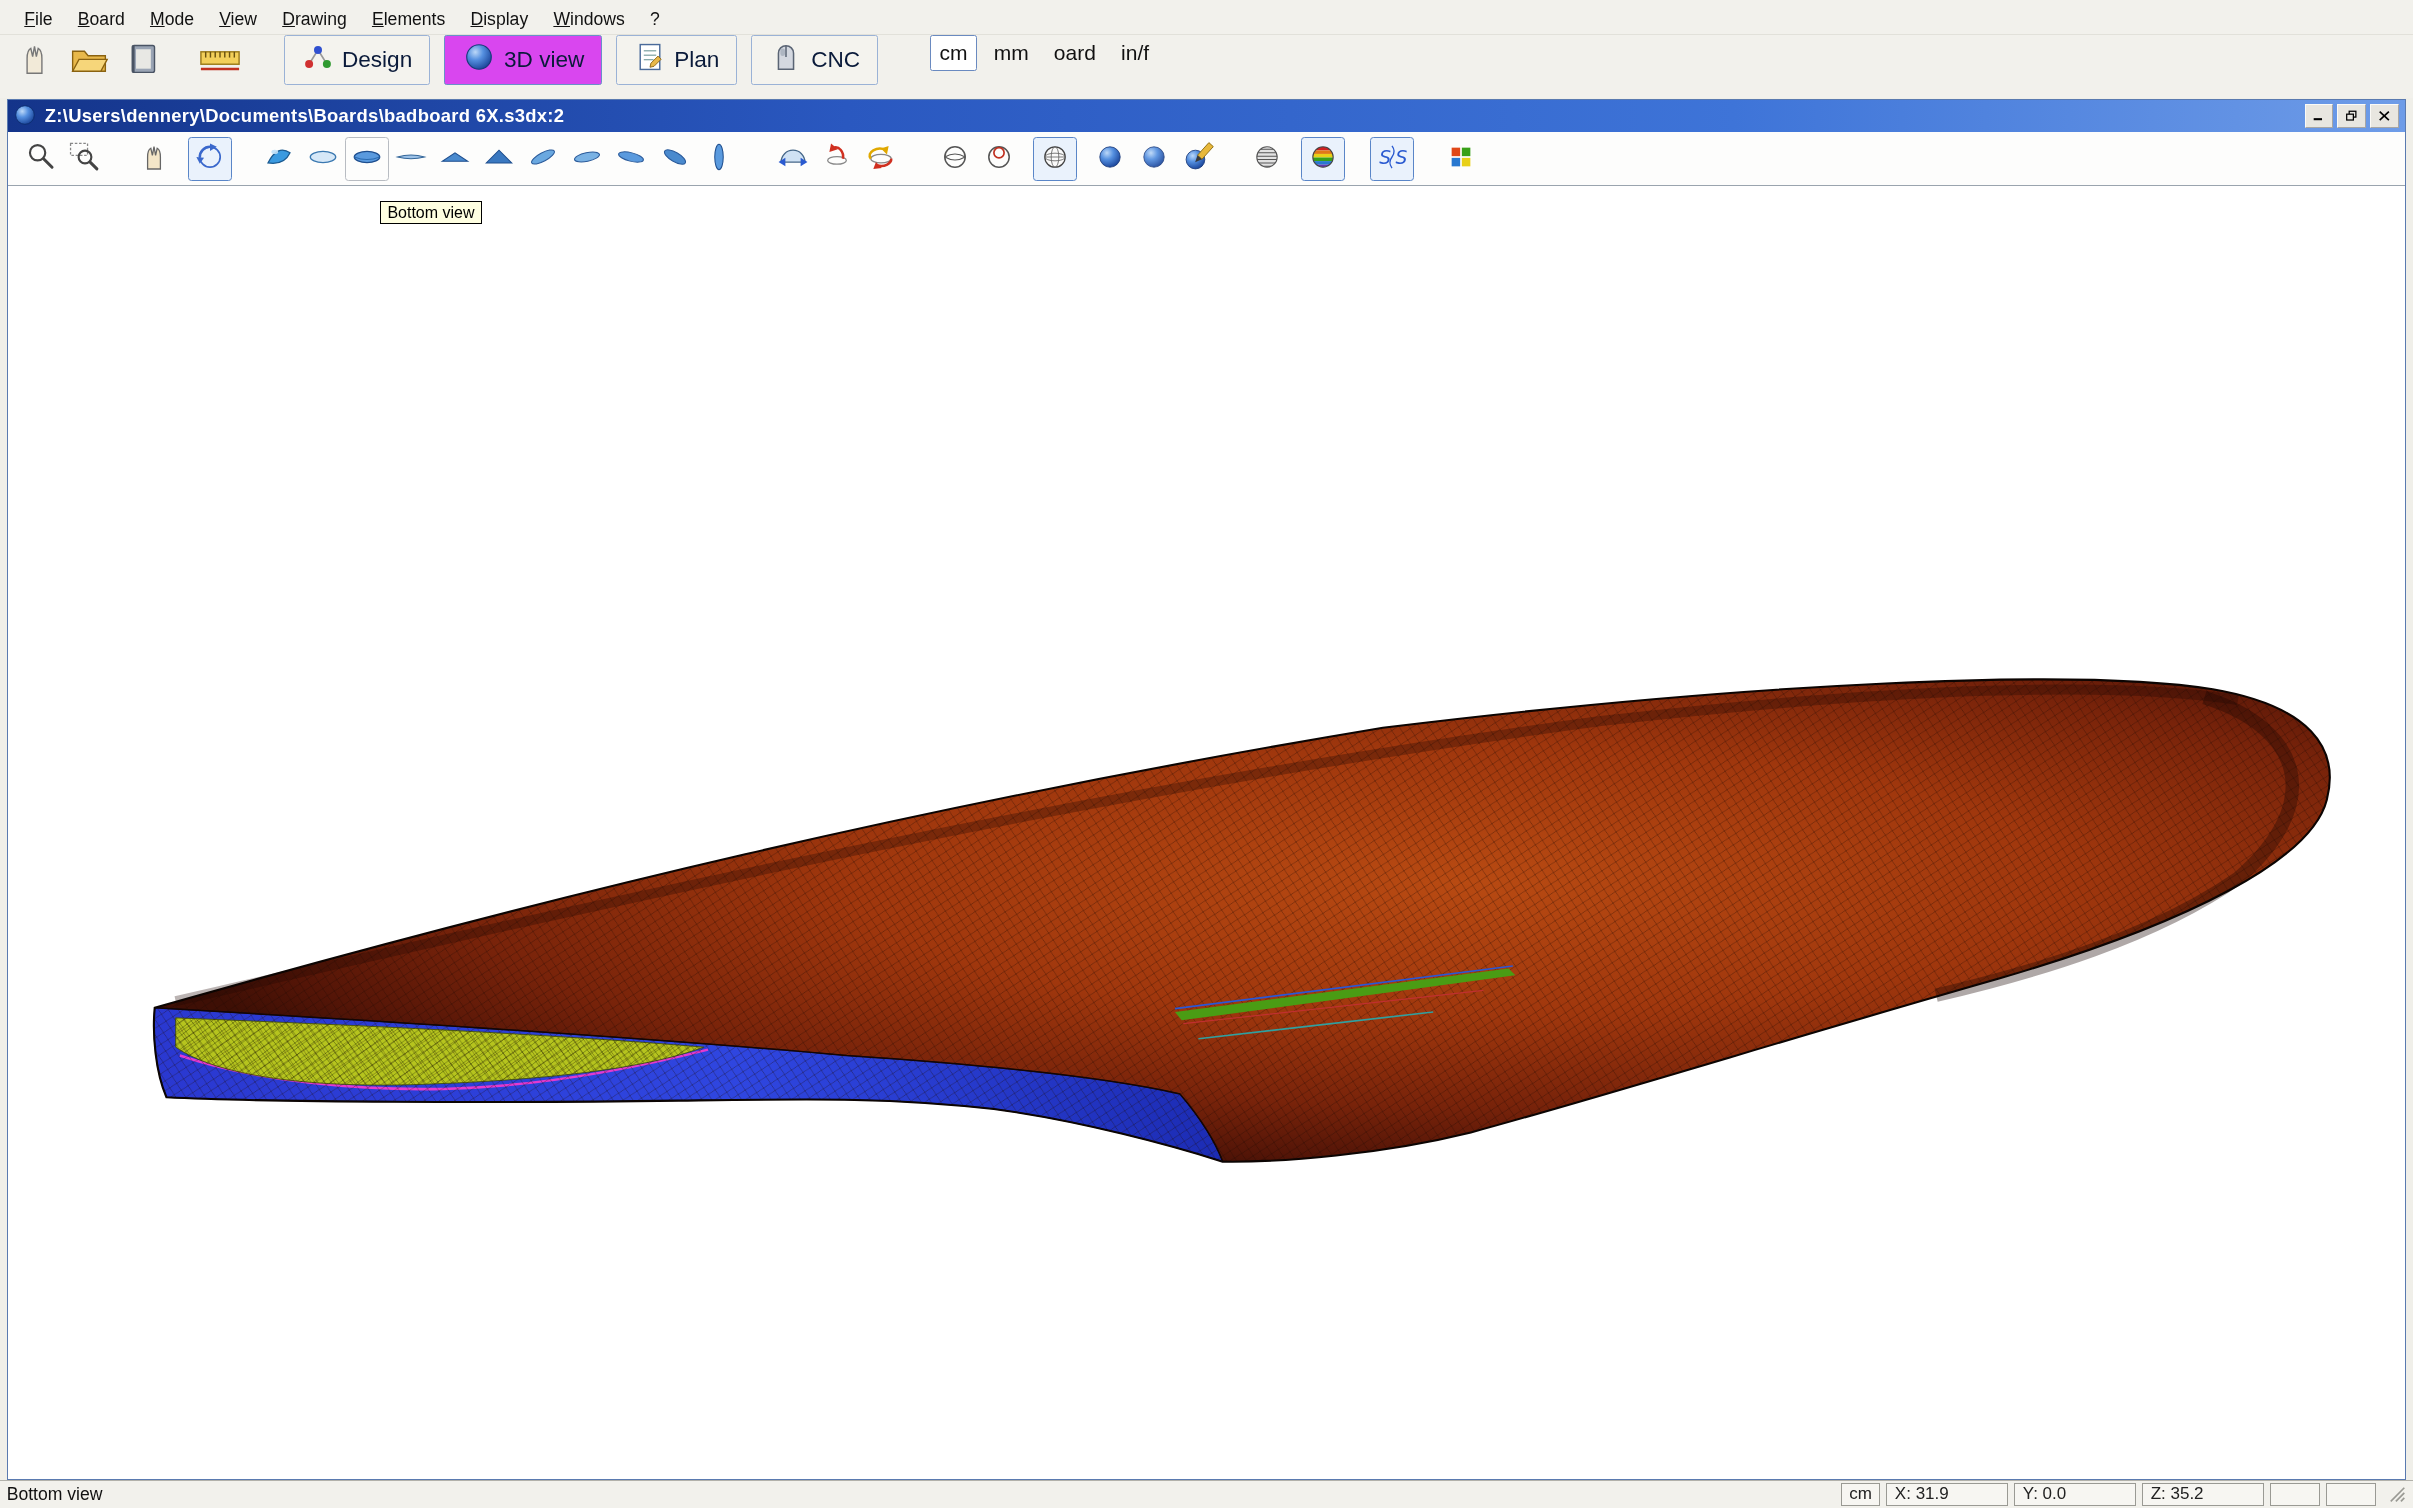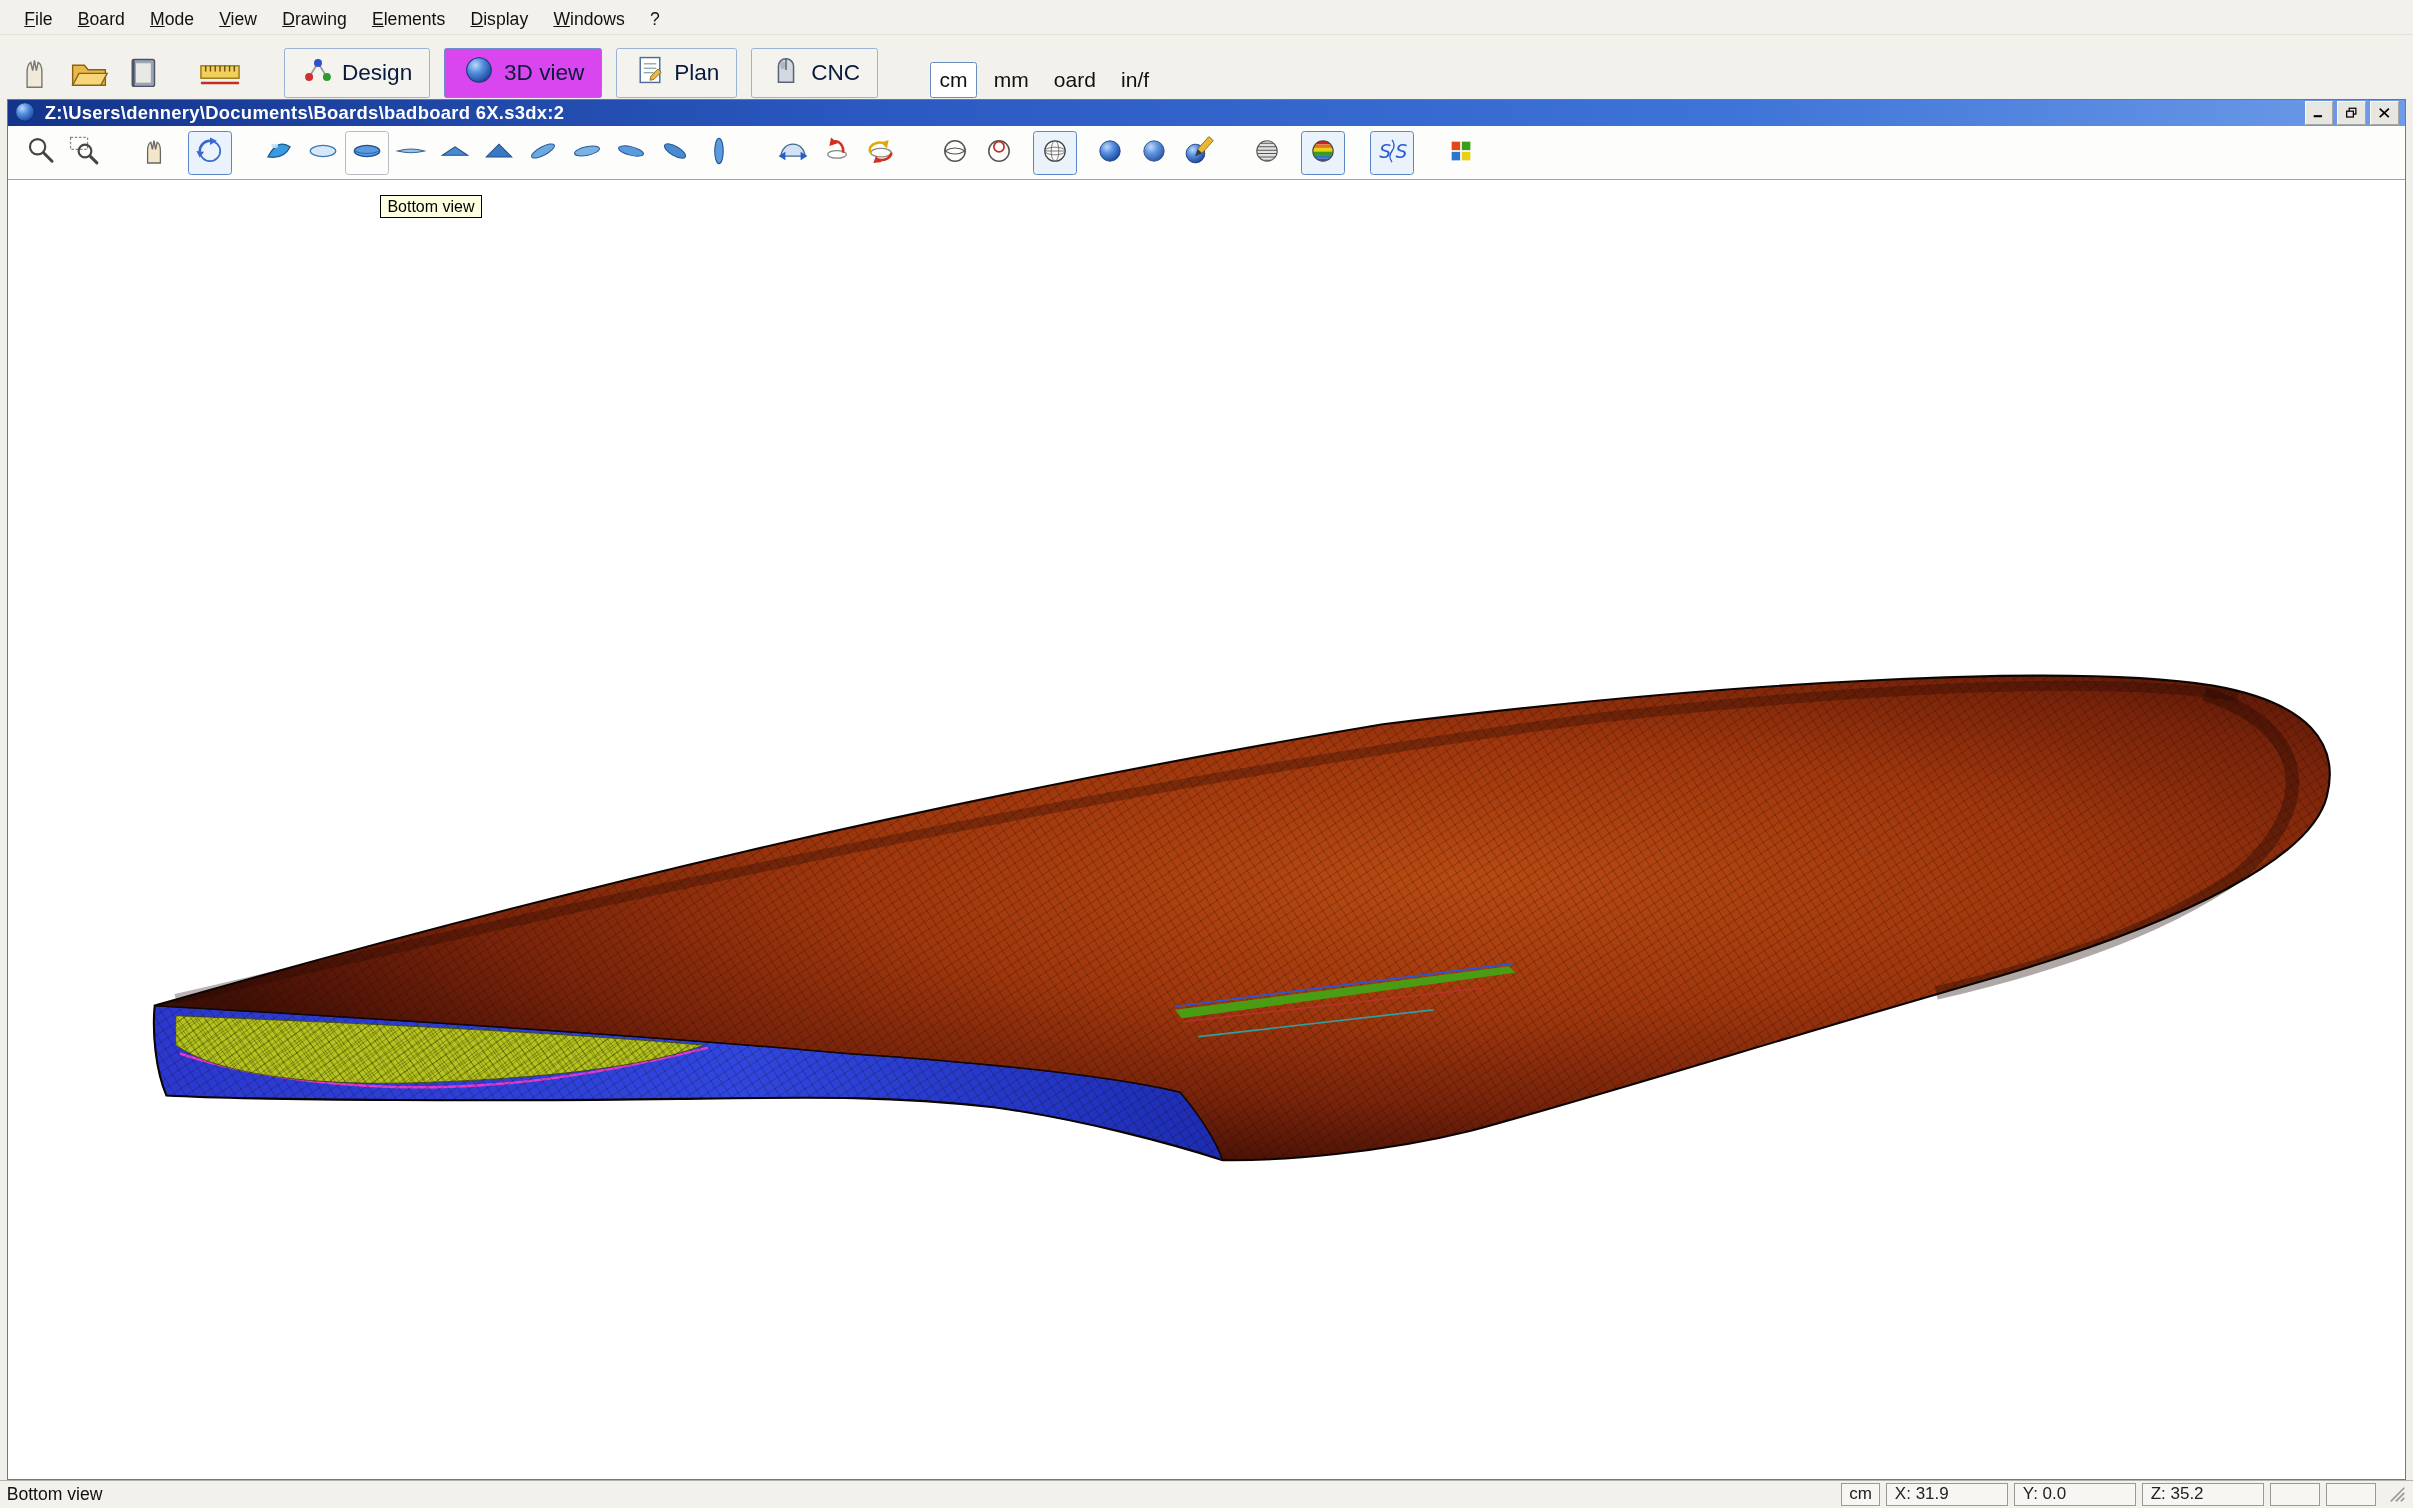--- a/index.html
+++ b/index.html
@@ -4,33 +4,33 @@
 <style>
   *{margin:0;padding:0;box-sizing:border-box}
   html,body{width:2413px;height:1508px;overflow:hidden;font-family:"Liberation Sans",sans-serif;background:#f0efe9}
   #app{position:relative;width:2413px;height:1508px}
 
   
   .menubar{height:35px;display:flex;align-items:flex-end;padding-left:11.7px;background:#f2f1ec;font-size:17.6px;color:#111;border-bottom:0.8px solid #e2e1da}
   .menu-item{padding:4.2px 12.6px;cursor:default;white-space:nowrap}
 
   
-  .toolbar{height:63px;display:flex;align-items:flex-end;background:#f2f1ec;padding-left:10px}
+  .toolbar{height:63px;display:flex;align-items:flex-start;background:#f2f1ec;padding-left:10px}
   .tbtn{width:49px;height:49px;display:flex;align-items:center;justify-content:center;margin-right:5px}
   .tsp{width:23.5px}
   .modegroup{display:flex;gap:13.4px;margin-left:34px}
   .modebtn{display:flex;align-items:center;gap:8.4px;padding:4.2px 17px;border:1.7px solid #9ab2d6;border-radius:2.5px;font-size:22.6px;color:#0a1a3a;background:#f4f3ee;cursor:default}
   .modebtn.active{background:#d946ef;border-color:#6a90c8}
   .unitgroup{display:flex;align-items:center;gap:8.4px;margin-left:52px;font-size:21px;color:#111}
   .unit{padding:5px 8.4px}
   .unit.sel{border:1.7px solid #6a8ac0;background:#fff;border-radius:2.5px}
 
   
   .docwin{position:absolute;left:6.7px;right:6.7px;top:99px;bottom:28.5px;border:1.7px solid #5a7ab0;background:#fff;display:flex;flex-direction:column}
-  .titlebar{height:26px;background:linear-gradient(90deg,#14348a,#2a58c0 35%,#3e74d8 72%,#6e9ce8);display:flex;align-items:center;color:#fff;padding:0 6.7px}
+  .titlebar{height:32px;background:linear-gradient(90deg,#14348a,#2a58c0 35%,#3e74d8 72%,#6e9ce8);display:flex;align-items:center;color:#fff;padding:0 6.7px}
   .titletext{margin-left:8.4px;flex:1;font-size:18.4px;font-weight:bold;white-space:nowrap;overflow:hidden;letter-spacing:0.3px}
   .winbtn{width:28.5px;height:23.5px;background:#e8e6e0;border:1.7px outset #fbfaf6;margin-left:4.2px;display:flex;align-items:center;justify-content:center;cursor:default}
 
   
   .viewbar{height:54px;background:#fdfdfc;border-bottom:1.7px solid #9aa4ae;display:flex;align-items:center;padding-left:11.7px}
   .vicon{width:44px;height:44px;display:flex;align-items:center;justify-content:center;border:1.7px solid transparent;border-radius:3.4px;cursor:default;flex:0 0 auto}
   .vicon.sel{border-color:#5a86c8;background:#eaf2fc}
   .vicon.hov{border-color:#b8bcc2}.g3{margin-left:11.7px}.g4{margin-left:25px}.g5{margin-left:30px}
 
   

